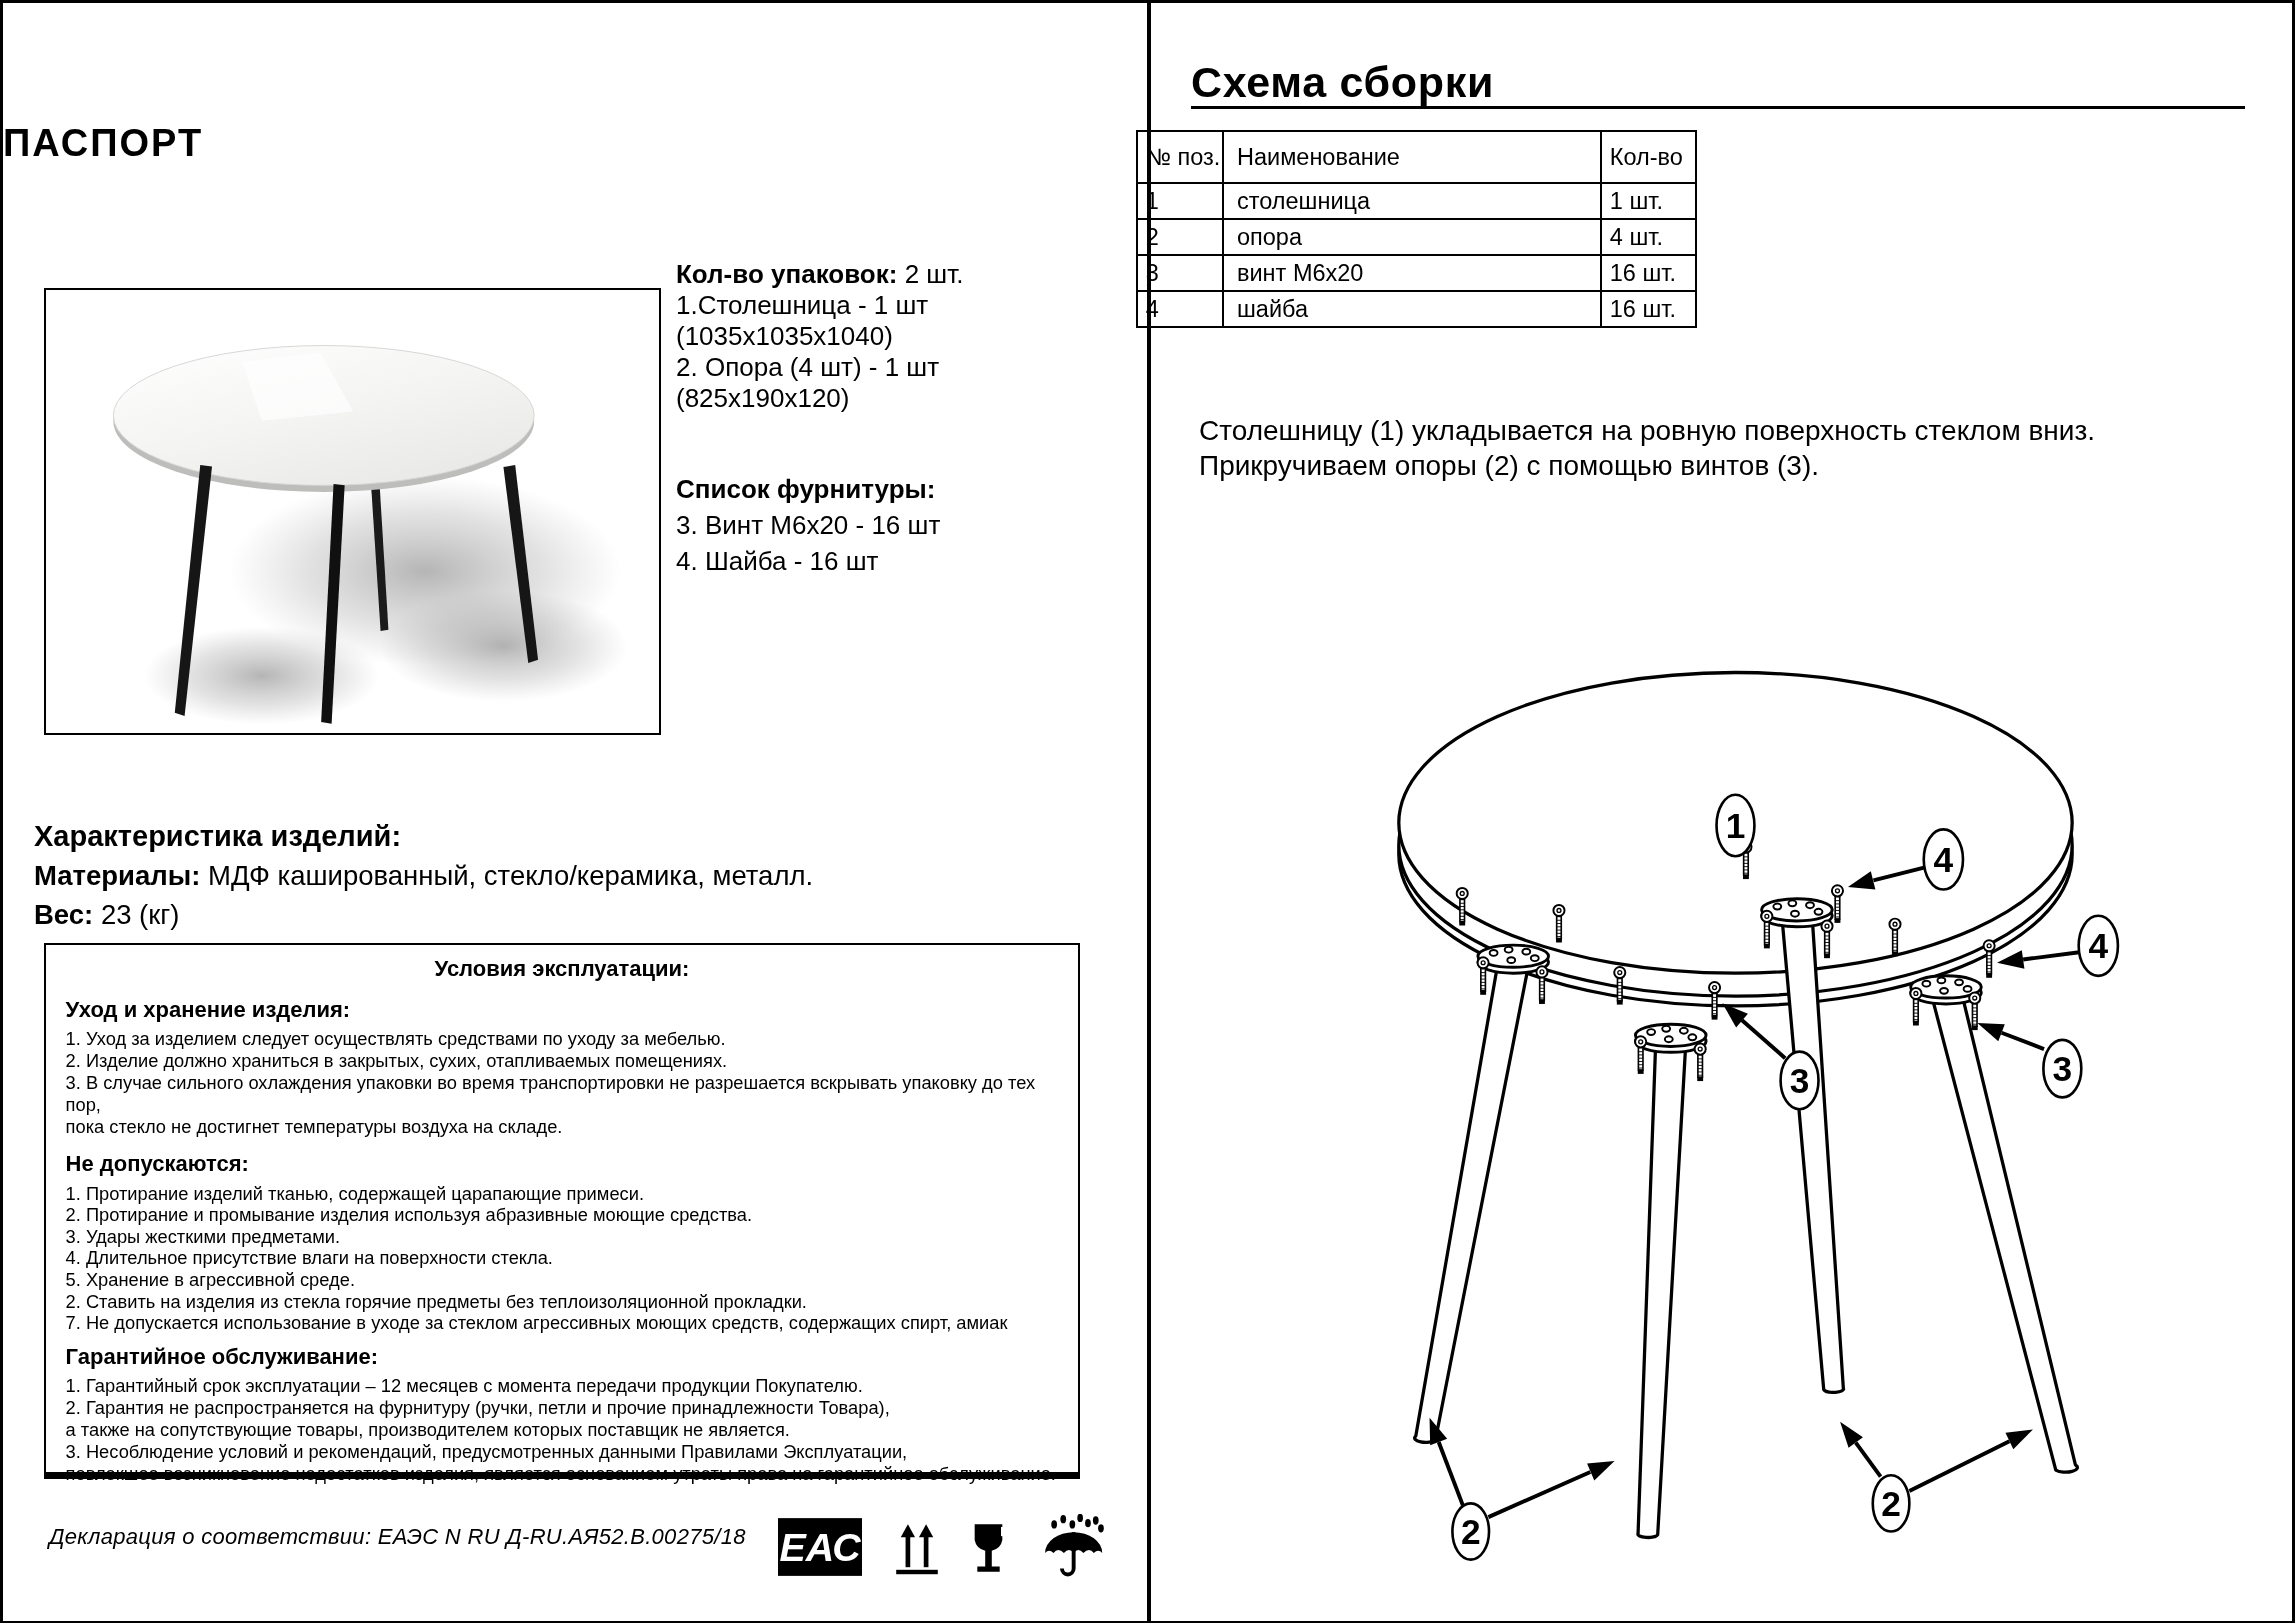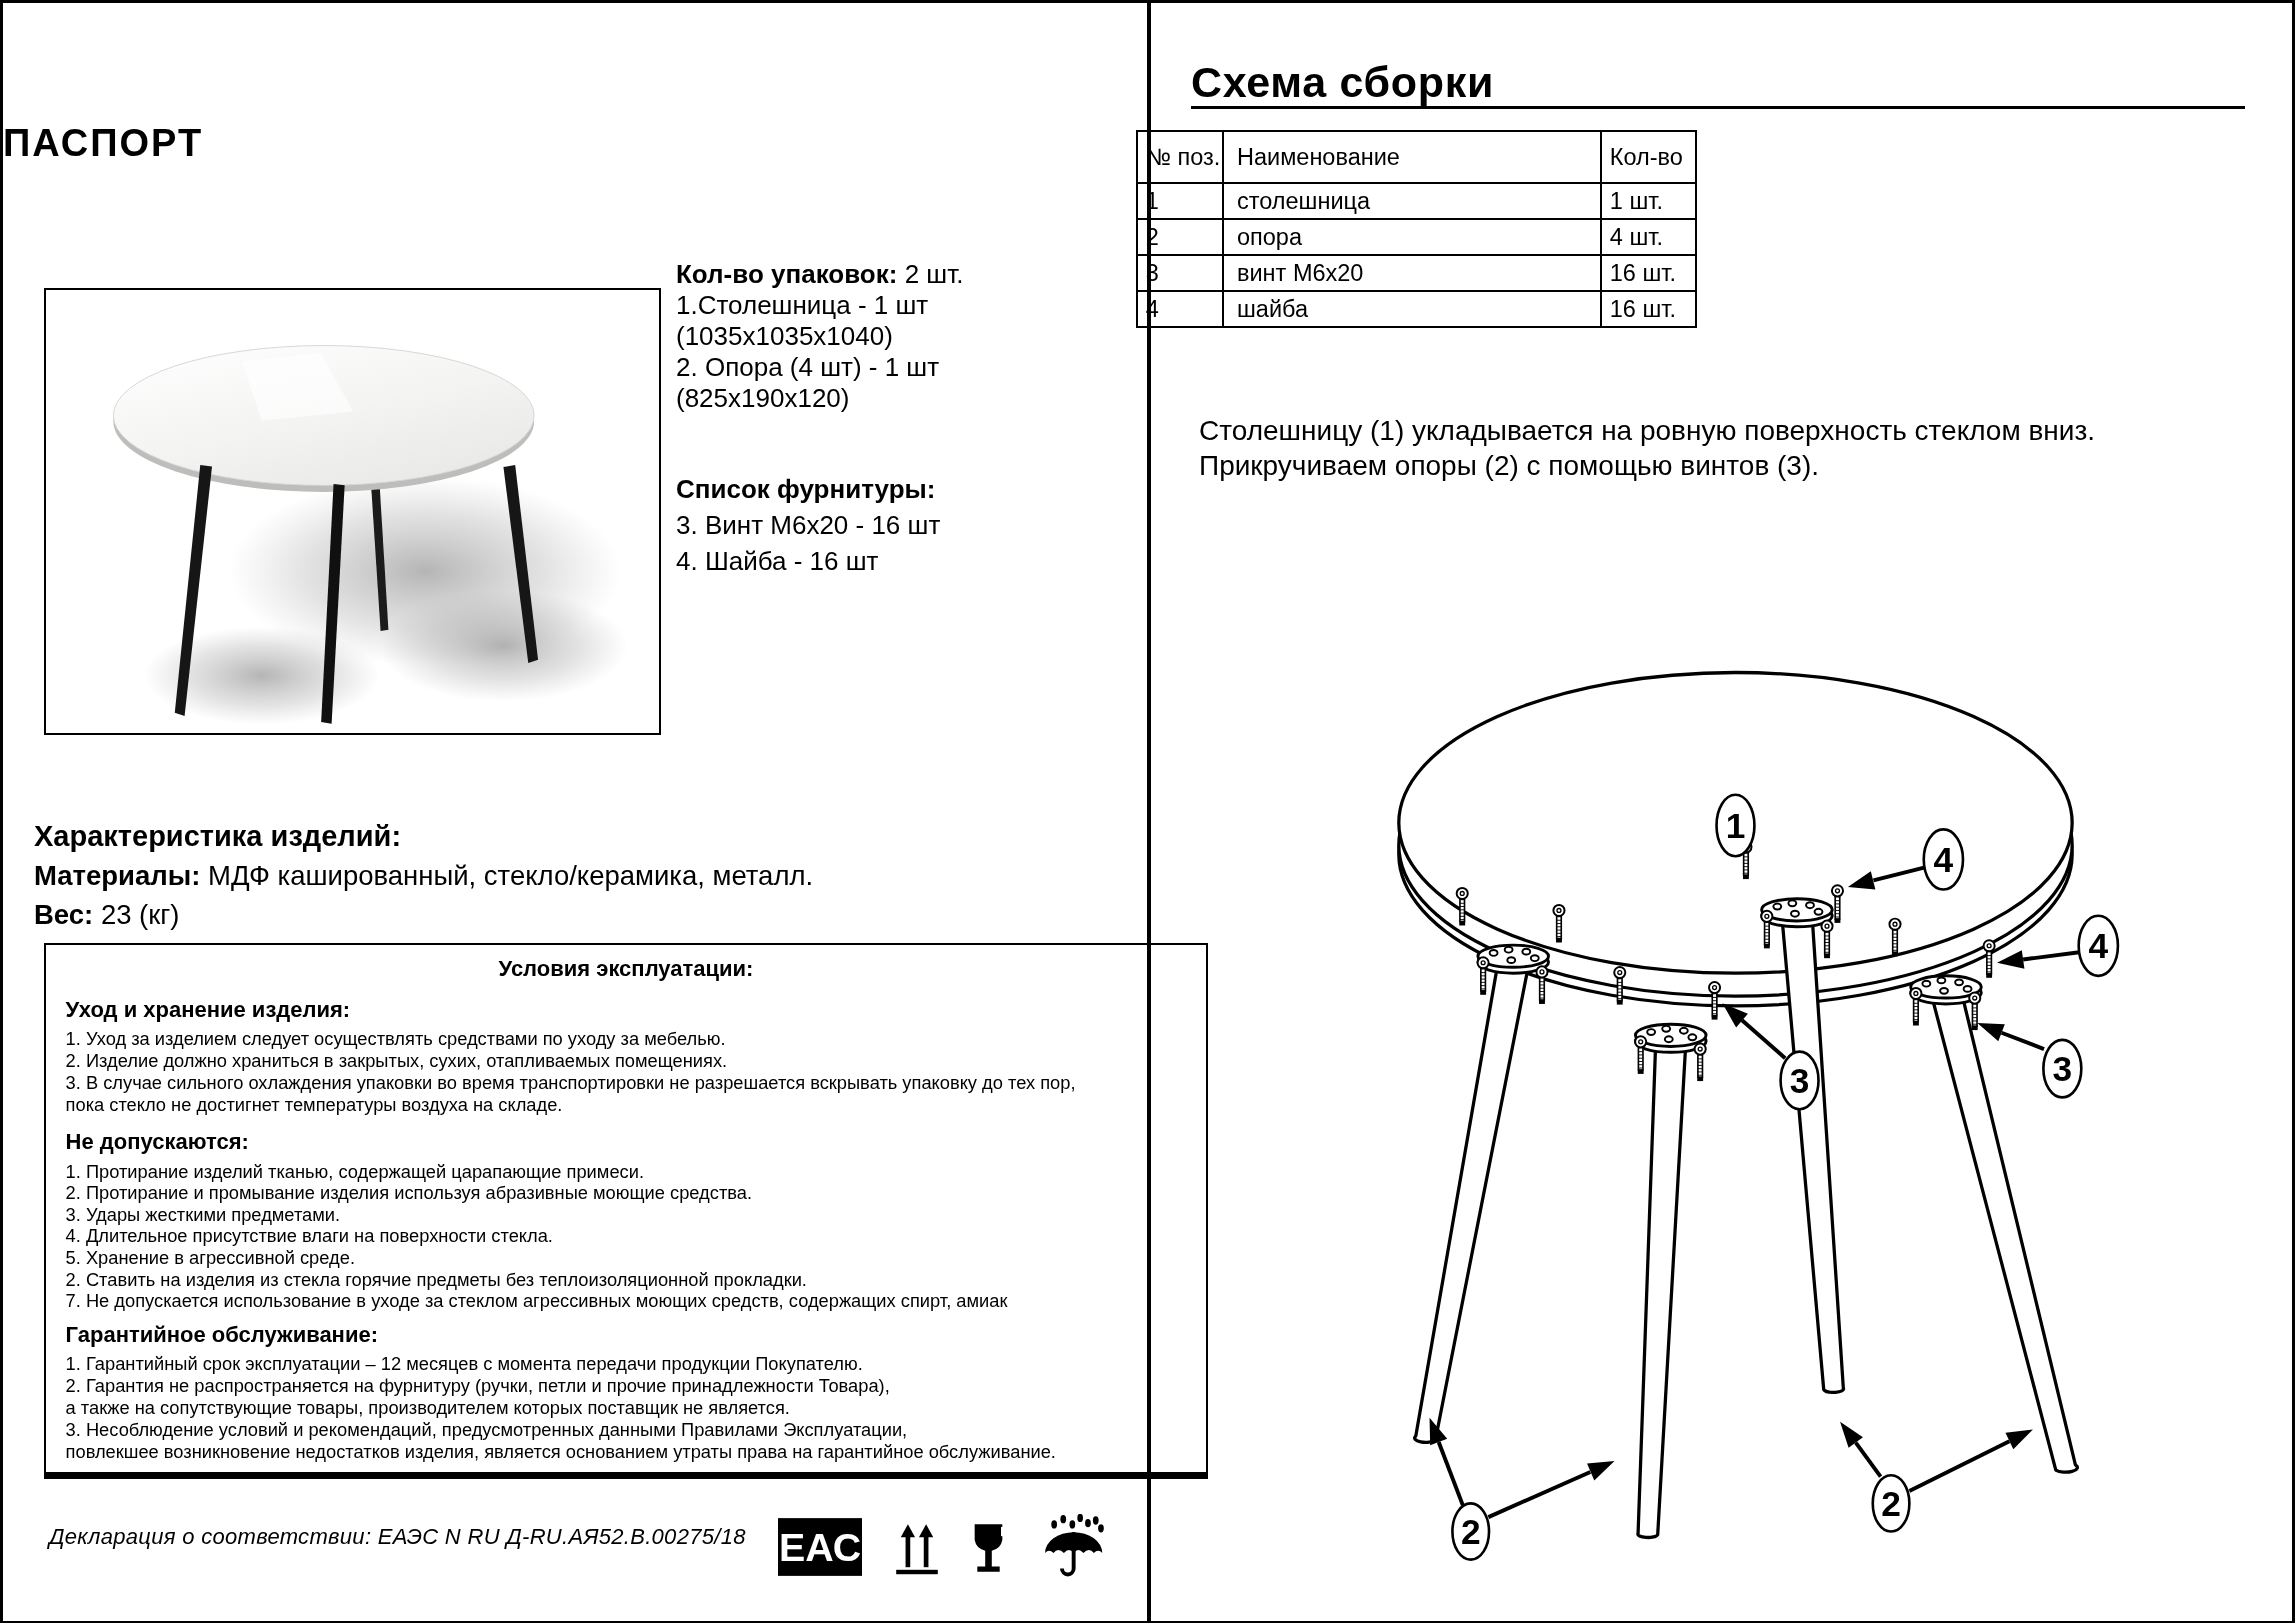--- a/index.html
+++ b/index.html
@@ -20,32 +20,32 @@
 
   .pack-block{left:673px; top:256px; width:451px; font-size:26px; line-height:31px;}
   .pack-block b{font-weight:bold;}
   .hw-block{left:673px; top:468px; width:451px; font-size:26px; line-height:36px;}
   .hw-title{font-weight:bold;}
 
   .chars-block{left:31px; top:814px; width:1085px; font-size:27.5px; line-height:39px;}
   .chars-title{font-weight:bold; font-size:29px;}
   .chars-block b{font-weight:bold;}
 
-  .cond-box{left:41px; top:940px; width:1164px; height:536px; box-sizing:border-box;
+  .cond-box{left:41px; top:940px; width:1036px; height:536px; box-sizing:border-box;
     border:2.6px solid #000; border-bottom-width:7.2px; padding:10.5px 19.6px 0 19.6px;}
   .cond-title{text-align:center; font-size:22px; font-weight:bold; margin-bottom:15.7px;}
   .cond-sub{font-size:22px; font-weight:bold; margin-bottom:5.2px;}
   .cond-item{font-size:18.3px; line-height:22px; white-space:pre-line;}
   .cond-item.tight{line-height:21.6px;}
   .gap22{margin-bottom:13px;}
   .gap18{margin-bottom:4px;}
   .mt16{margin-top:10.5px;}
 
   .decl{left:46px; top:1521px; font-size:22px; letter-spacing:0.3px;font-style:italic;}
-  .icon{position:absolute;}
+  .icon{position:absolute;font-style:italic;}
   .icon svg{display:block;}
 
   
   .asm-title{left:1188px; top:55px; font-size:43px; font-weight:bold; letter-spacing:0.7px;}
   .asm-rule{left:1188px; top:103px; width:1054px; height:3.3px; background:#000;}
 
   table.parts{position:absolute; left:1133px; top:127px; width:559px;
     border-collapse:collapse; table-layout:fixed; font-size:23.5px;}
   table.parts th, table.parts td{border:2.6px solid #000; font-weight:normal;
     text-align:left; vertical-align:middle; padding:0 0 0 7.8px; box-sizing:border-box;}

